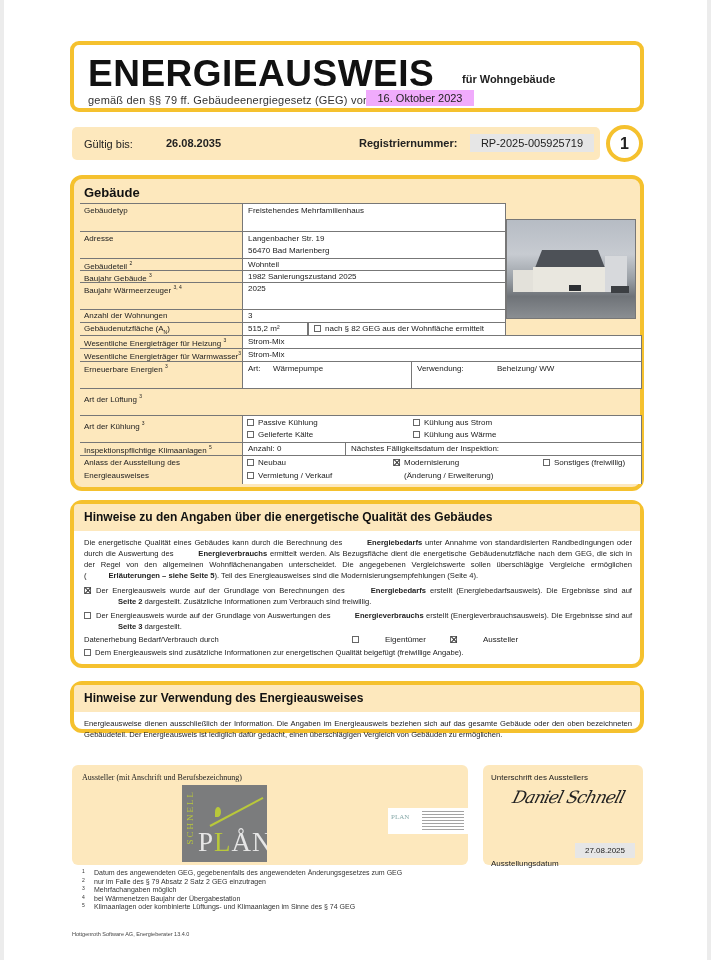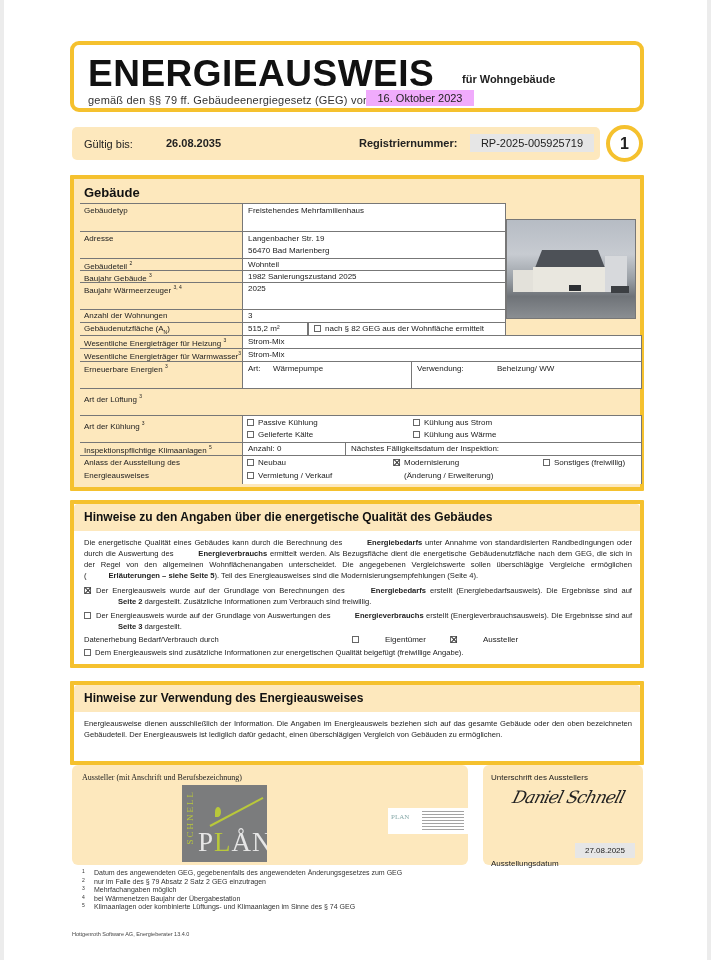--- a/index.html
+++ b/index.html
@@ -18,21 +18,21 @@
 
   
   .valid-bar { left: 68px; top: 127px; width: 528px; height: 33px; background: #fde8bd; border-radius: 5px; }
   .valid-label { left: 12px; top: 11px; font-size: 11px; }
   .valid-value { left: 94px; top: 10px; font-size: 11px; font-weight: bold; }
   .reg-label { left: 287px; top: 10px; font-size: 11px; font-weight: bold; }
   .reg-value { left: 398px; top: 7px; width: 124px; height: 18px; background: #e6e6e6; font-size: 11px; line-height: 18px; text-align: center; }
   .page-num { left: 602px; top: 125px; width: 37px; height: 37px; border: 4px solid #f5c12e; border-radius: 50%; background: #fff; font-size: 16px; font-weight: bold; text-align: center; line-height: 29px; }
 
   
-  .sec { border: 4px solid #f5c12e; border-radius: 1px; background: #fde8bd; }
+  .sec { border: 4px solid #f5c12e; border-radius: 12px; background: #fde8bd; }
   .gebaude { left: 66px; top: 175px; width: 574px; height: 316px; }
   .sec-title { left: 10px; top: 6px; font-size: 13px; font-weight: bold; color: #111; }
 
   .row { position: absolute; left: 6px; border-top: 1px solid #777; font-size: 8px; color: #222; }
   .row .lbl { position: absolute; left: 4px; top: 2px; }
   .row .lbl sup { font-size: 5px; }
   .cell { position: absolute; background: #fff; border-left: 1px solid #777; border-right: 1px solid #777; }
   .cell span { position: absolute; left: 5px; font-size: 8px; }
   .cb { display: inline-block; width: 7px; height: 7px; border: 1px solid #666; vertical-align: -1px; margin-right: 4px; position: relative; background: #fff; }
   .cb.x::before, .cb.x::after { content: ""; position: absolute; left: -1px; top: 2px; width: 8px; height: 1px; background: #333; }
@@ -43,21 +43,21 @@
   .photo { left: 432px; top: 40px; width: 130px; height: 100px; background: linear-gradient(#b6bcc4 0%, #c7cbd1 35%, #9aa0a6 60%, #6f7378 78%, #8a8e92 100%); border: 1px solid #777; overflow: hidden; }
   .roof { position: absolute; left: 28px; top: 30px; width: 70px; height: 18px; background: #4d5157; clip-path: polygon(10% 0, 90% 0, 100% 100%, 0 100%); }
   .house { position: absolute; left: 26px; top: 47px; width: 75px; height: 25px; background: #e9e7df; }
   .house2 { position: absolute; left: 98px; top: 36px; width: 22px; height: 36px; background: #d7d9dc; }
   .house3 { position: absolute; left: 6px; top: 50px; width: 22px; height: 22px; background: #e3e1da; }
   .car { position: absolute; left: 62px; top: 65px; width: 12px; height: 6px; background: #2c2f33; }
   .car2 { position: absolute; left: 104px; top: 66px; width: 18px; height: 7px; background: #3c3f43; }
 
   
   .hin1 { left: 66px; top: 500px; width: 574px; height: 168px; background: #fff; }
-  .hin2 { left: 66px; top: 681px; width: 574px; height: 84px; background: #fff; }
+  .hin2 { left: 66px; top: 681px; width: 574px; height: 52px; background: #fff; }
   .hin-head { position: absolute; left: 0; top: 0; right: 0; height: 27px; background: #fde8bd; border-radius: 4px 4px 0 0; }
   .hin-head span { position: absolute; left: 10px; top: 6px; font-size: 12px; font-weight: bold; color: #111; }
   .para { position: absolute; left: 10px; right: 8px; font-size: 7.6px; line-height: 11px; text-align: justify; color: #222; }
   .para b { font-weight: bold; padding-left: 22px; }
 
   
   .aussteller { left: 68px; top: 765px; width: 396px; height: 100px; background: #fde8bd; border-radius: 6px; font-family: Liberation Serif, serif; }
   .aus-label { left: 10px; top: 8px; font-size: 8px; }
   .logo { left: 110px; top: 20px; width: 85px; height: 77px; background: #7b7c7d; overflow: hidden; }
   .logo-vert { position: absolute; left: 3px; top: 5px; width: 10px; font-size: 9px; color: #b9c83a; writing-mode: vertical-rl; transform: rotate(180deg); letter-spacing: 2px; }

